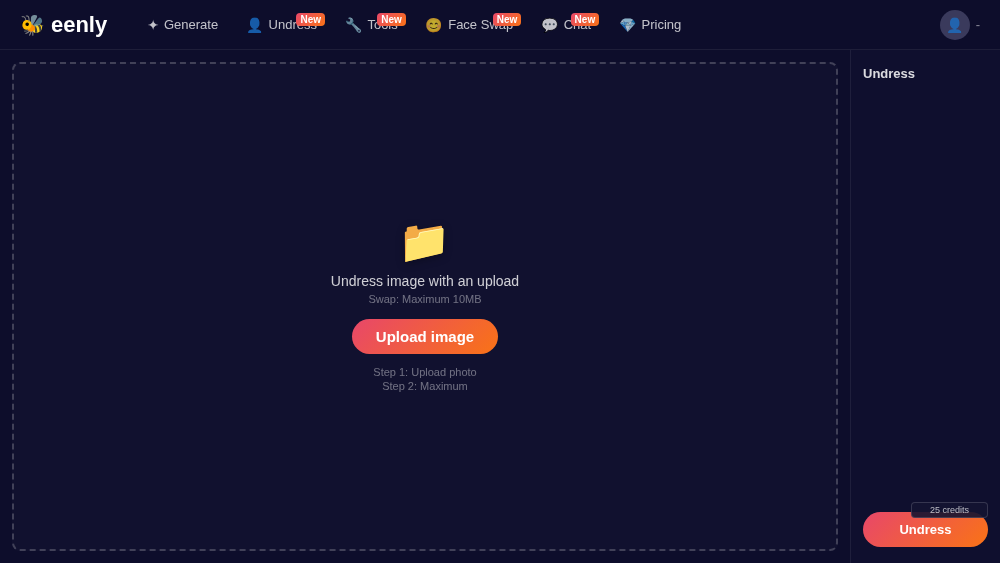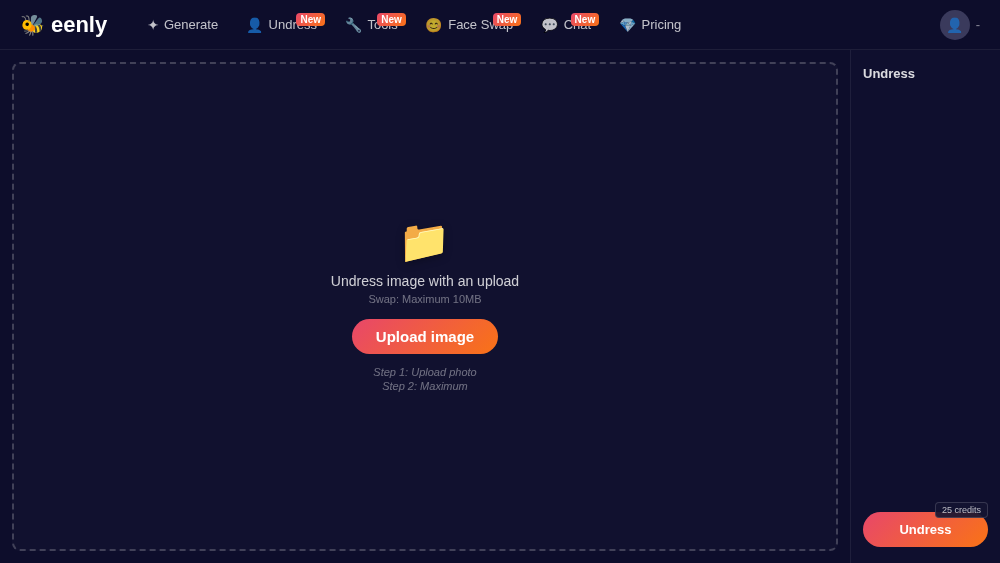--- a/index.html
+++ b/index.html
@@ -209,21 +209,20 @@
     .upload-steps {
       display: flex;
       flex-direction: column;
       align-items: center;
       gap: 2px;
       margin-top: 2px;
     }
     .upload-step {
       font-size: 11px;
       color: rgba(255,255,255,0.4);
-      font-style: italic;
     }
 
     
     .right-panel {
       width: 150px;
       min-width: 150px;
       background: #0f0f2e;
       border-left: 1px solid rgba(255,255,255,0.07);
       padding: 16px 12px;
       display: flex;
@@ -245,21 +244,21 @@
       margin-top: auto;
     }
     .credits-badge {
       position: absolute;
       top: -10px;
       right: 0;
       background: rgba(20,20,50,0.9);
       border: 1px solid rgba(255,255,255,0.15);
       color: rgba(255,255,255,0.7);
       font-size: 9px;
-      padding: 2px 6px;
+      padding: 2px 18px;
       border-radius: 4px;
       white-space: nowrap;
     }
     .undress-btn {
       width: 100%;
       background: linear-gradient(135deg, #e8476a, #f97316);
       color: #fff;
       border: none;
       border-radius: 20px;
       padding: 10px 0;

